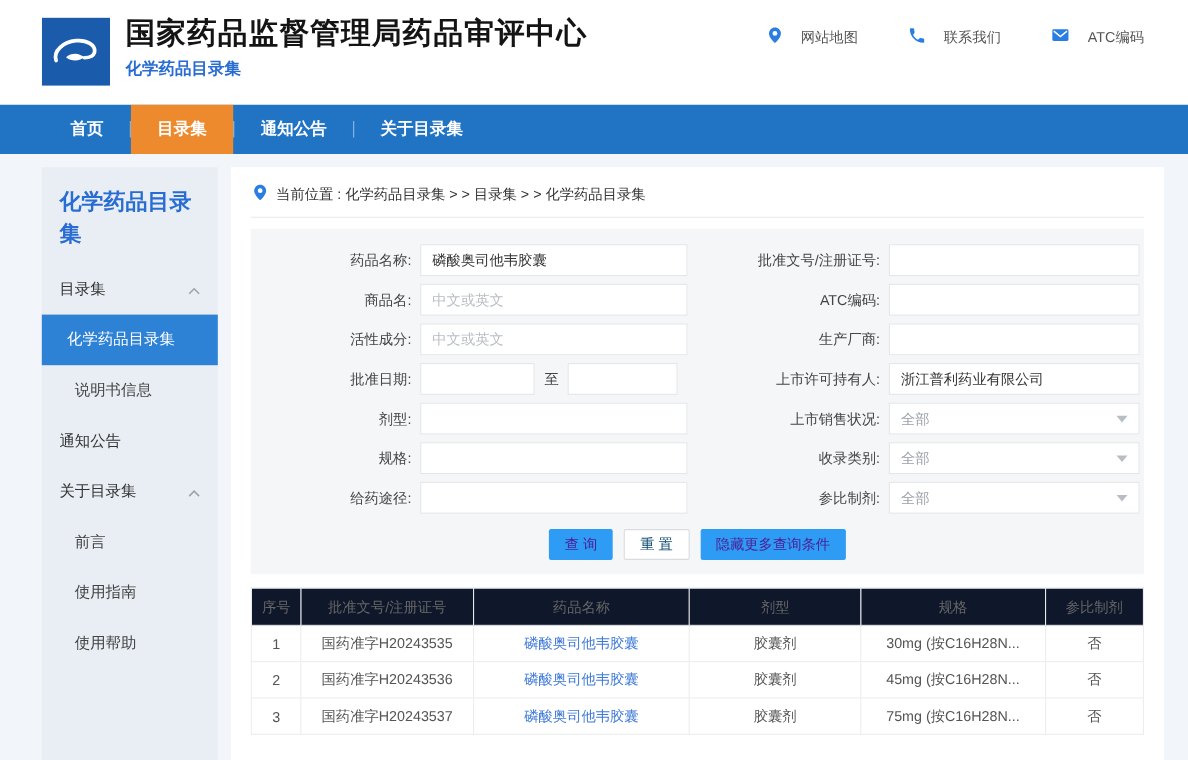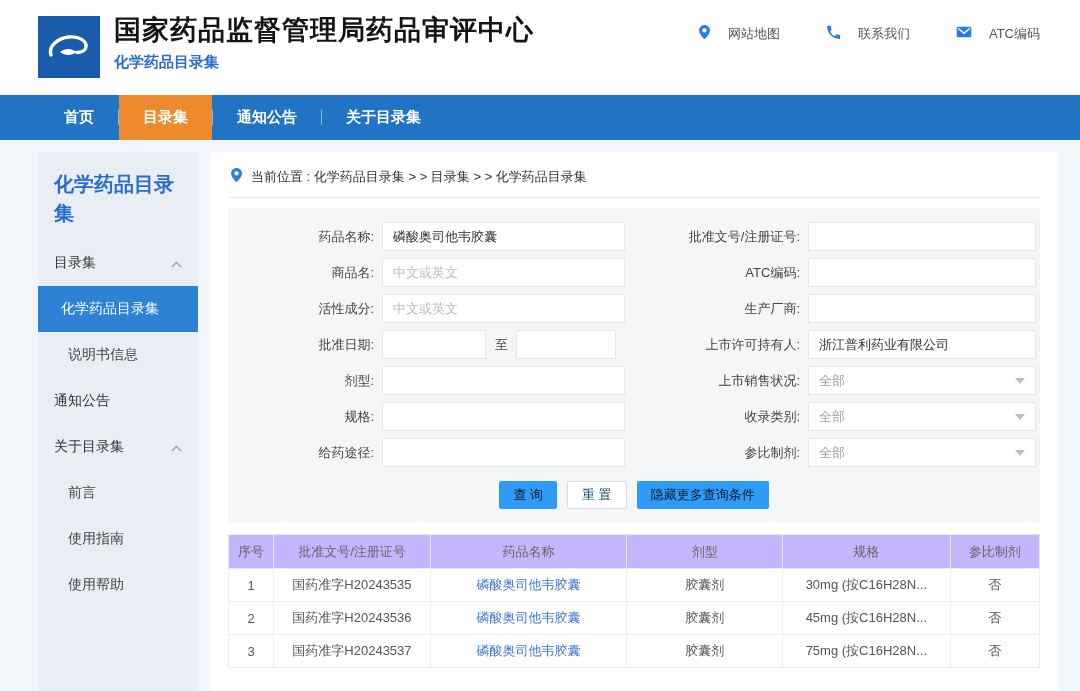--- a/index.html
+++ b/index.html
@@ -62,27 +62,27 @@
   .fdate2 { width:100px; }
   .fto { font-size:13px; color:#444; margin-left:9px; }
   .fselect { margin-left:8px; width:228px; height:29px; border:1px solid #e4e6e9; background:#fff;
              display:flex; align-items:center; justify-content:space-between; padding:0 10px;
              font-size:13px; color:#9aa0a8; cursor:pointer; }
   .caret { width:0; height:0; border-left:5px solid transparent; border-right:5px solid transparent;
            border-top:6px solid #b9bdc4; }
   .btn-row { display:flex; justify-content:center; gap:10px; margin-top:14px; }
   .btn { font-size:13px; height:28px; display:flex; align-items:center; padding:0 14px; border-radius:2px;
          cursor:pointer; border:none; }
-  .btn-primary { background:#2e9cf4; color:#0f172a; }
+  .btn-primary { background:#2e9cf4; color:#4c1d95; }
   .btn-plain { background:#fff; border:1px solid #d9dce0; color:#0c4a6e; }
 
   
   .results { margin-top:12px; }
   table { width:100%; border-collapse:collapse; font-size:13px; table-layout:fixed; }
-  th { background:#c4b5fd; color:#666; font-weight:normal; height:34px; border:1px solid #e7e9eb; text-align:center; }
+  th { background:#0f172a; color:#666; font-weight:normal; height:34px; border:1px solid #e7e9eb; text-align:center; }
   td { height:33px; text-align:center; color:#555; border:1px solid #ebedef; background:#fff;
        overflow:hidden; white-space:nowrap; }
   td.link { color:#3e79d8; cursor:pointer; }
 </style>
 </head>
 <body>
 
 <div class="page">
 
   <div class="header">

